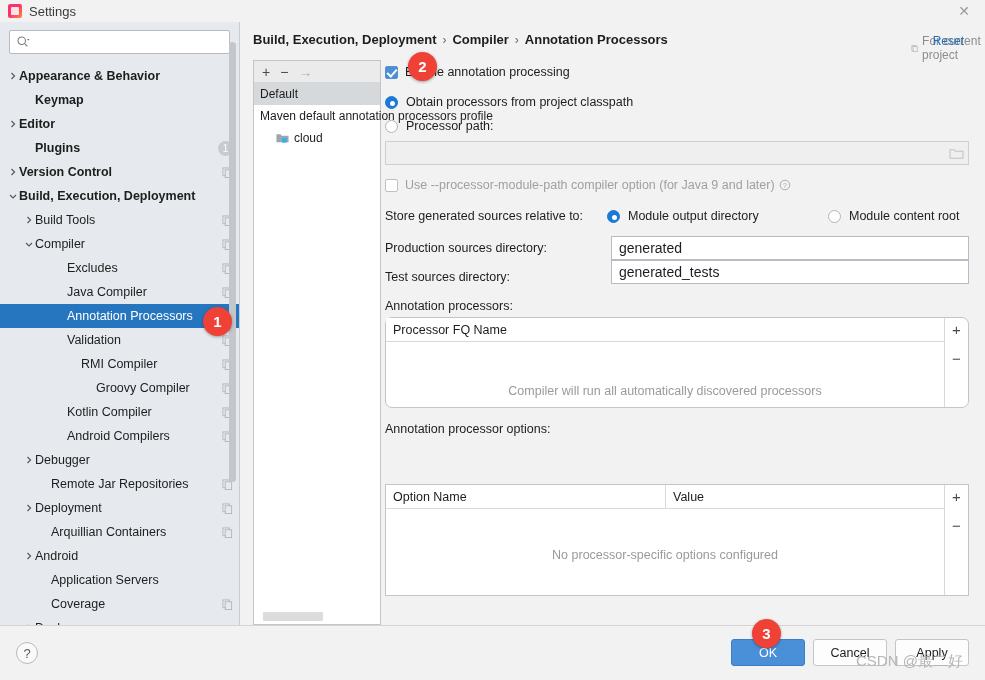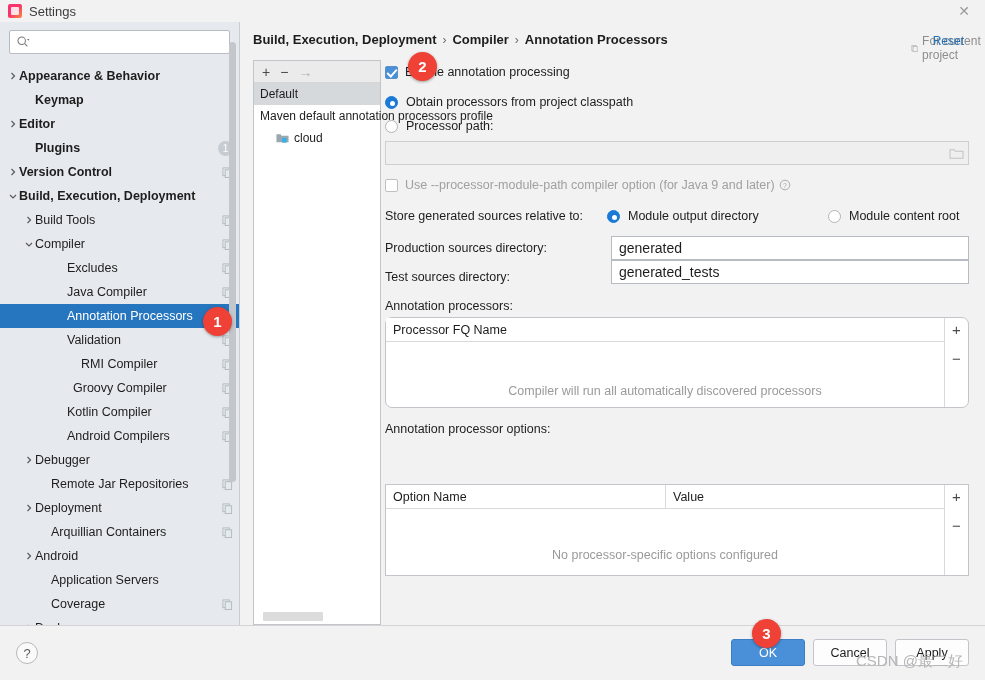--- a/index.html
+++ b/index.html
@@ -379,21 +379,21 @@
             </svg></span>
         </div>
         <div class="tree-row" style="padding-left: 54px; gap: 14px;">
           <span class="arrow"></span>
           <span class="lbl">RMI Compiler</span>
           <span class="copy-icon"><svg width="11" height="11" viewBox="0 0 12 12">
               <rect x="1" y="1" width="7" height="8.5" fill="none" stroke="#6d7a85" stroke-width="1"></rect>
               <rect x="3.5" y="3" width="7" height="8.5" fill="#e6eaee" stroke="#6d7a85" stroke-width="1"></rect>
             </svg></span>
         </div>
-        <div class="tree-row" style="padding-left: 60px;">
+        <div class="tree-row" style="padding-left: 83px;">
           <span class="arrow"></span>
           <span class="lbl">Groovy Compiler</span>
           <span class="copy-icon"><svg width="11" height="11" viewBox="0 0 12 12">
               <rect x="1" y="1" width="7" height="8.5" fill="none" stroke="#6d7a85" stroke-width="1"></rect>
               <rect x="3.5" y="3" width="7" height="8.5" fill="#e6eaee" stroke="#6d7a85" stroke-width="1"></rect>
             </svg></span>
         </div>
         <div class="tree-row" style="padding-left: 54px;">
           <span class="arrow"></span>
           <span class="lbl">Kotlin Compiler</span>
@@ -592,21 +592,21 @@
           </div>
           <div class="tableside">
             <span>+</span>
             <span>−</span>
           </div>
         </div>
       </div>
 
       <div style="margin-top:14px;">
         <div class="section-label">Annotation processor options:</div>
-        <div class="tablebox" style="height:92px;margin-top:48px;">
+        <div class="tablebox" style="height:112px;margin-top:48px;">
           <div class="tablemain">
             <div class="tablehead">
               <div class="th" style="width:279px;">Option Name</div>
               <div class="th div" style="flex:1;">Value</div>
             </div>
             <div class="tablebody" style="height:91px;">No processor-specific options configured</div>
           </div>
           <div class="tableside">
             <span>+</span>
             <span>−</span>

